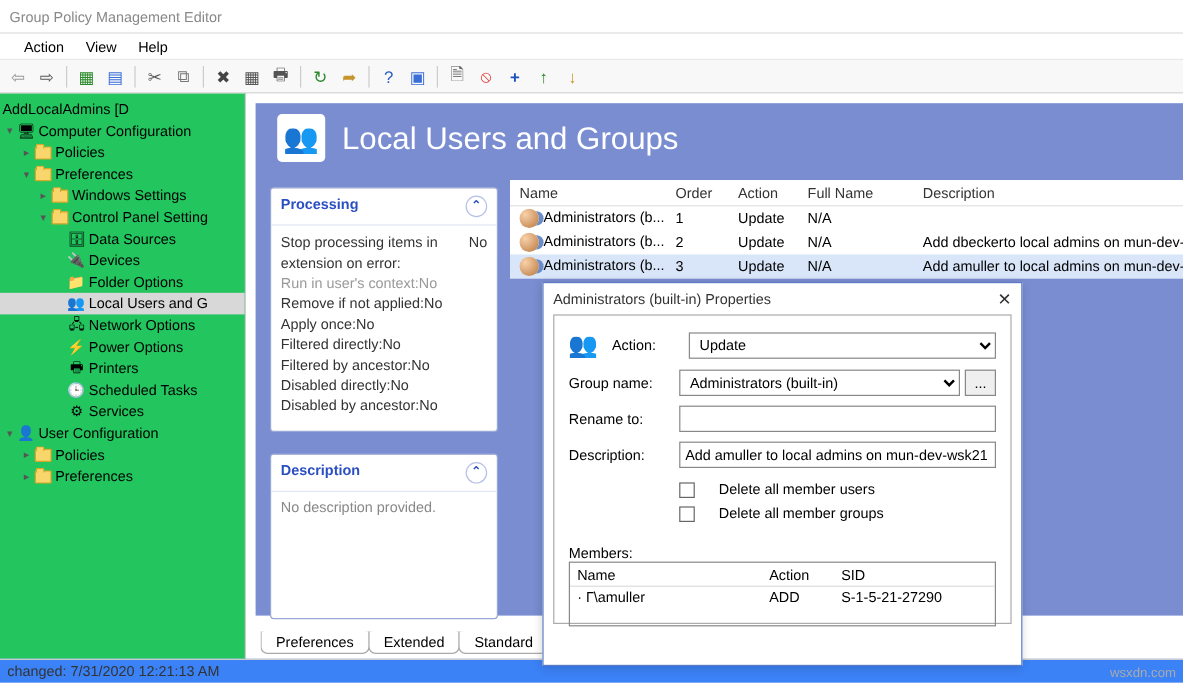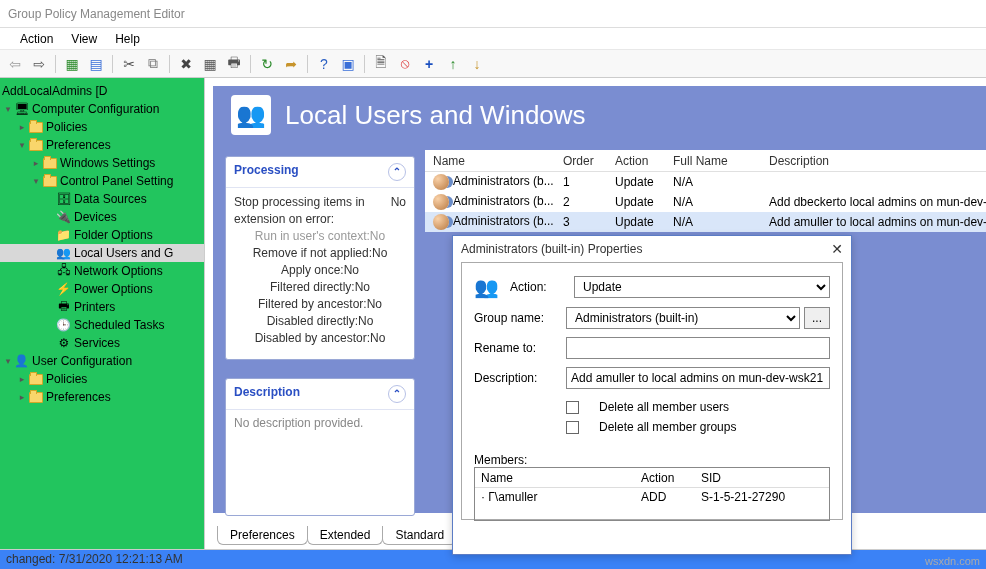--- a/index.html
+++ b/index.html
@@ -22,21 +22,21 @@
 .content { flex: 1; position: relative; background: #fff; overflow:hidden;}
 .blue-panel { position: absolute; left: 8px; top: 8px; right: 0; bottom: 36px; background: #7a8dd1; }
 .header-band { height: 58px; display: flex; align-items: center; padding-left: 18px; gap: 14px; }
 .header-band .title { color: #fff; font-size: 26px; font-weight: 300; }
 .people-ico { width:40px; height:40px; background:#fff; border-radius:4px; display:flex; align-items:center; justify-content:center; font-size:24px;}
 .panels-col { position: absolute; left: 12px; top: 70px; width: 190px; }
 .card { background: #fff; border: 1px solid #9aa8d6; border-radius: 3px; margin-bottom: 18px; }
 .card-h { display:flex; justify-content:space-between; padding: 6px 8px; color: #2a4fc3; font-weight: bold; border-bottom:1px solid #e0e4f3;}
 .card-h .chev { width:18px; height:18px; border:1px solid #b7c1e6; border-radius:50%; text-align:center; line-height:16px; font-size:10px; color:#2a4fc3;}
 .card-b { padding: 6px 8px 12px 8px; }
-.prow { display:flex; justify-content:center; line-height:17px; }
+.prow { display:flex; justify-content:flex-start; line-height:17px; }
 .prow .k { color:#333; }
 .prow .v { color:#333; }
 .prow.dim .k, .prow.dim .v { color:#999; }
 .list-area { position:absolute; left: 212px; top: 64px; right: 0; background:#fff; }
 .list-head { display:flex; height:22px; align-items:center; border-bottom:1px solid #e0e0e0; }
 .list-head div { padding: 0 8px; color:#333; }
 .list-row { display:flex; height:20px; align-items:center; }
 .list-row.sel { background:#d9e6f9; }
 .list-row div { padding: 0 8px; overflow:hidden; white-space:nowrap; }
 .c-name { width:130px;} .c-order{width:52px;} .c-action{width:58px;} .c-full{width:96px;} .c-desc{flex:1;}
@@ -196,21 +196,21 @@
           <span class="folder"></span>
         </span>
         <span class="lbl">Preferences</span>
       </div>
   </div>
 
   <div class="content">
     <div class="blue-panel">
       <div class="header-band">
         <div class="people-ico">👥</div>
-        <div class="title">Local Users and Windows</div>
+        <div class="title">Local Users and Groups</div>
       </div>
 
       <div class="panels-col">
         <div class="card">
           <div class="card-h">
               <span>Processing</span>
               <span class="chev">⌃</span>
             </div>
           <div class="card-b">
             <div class="prow">

